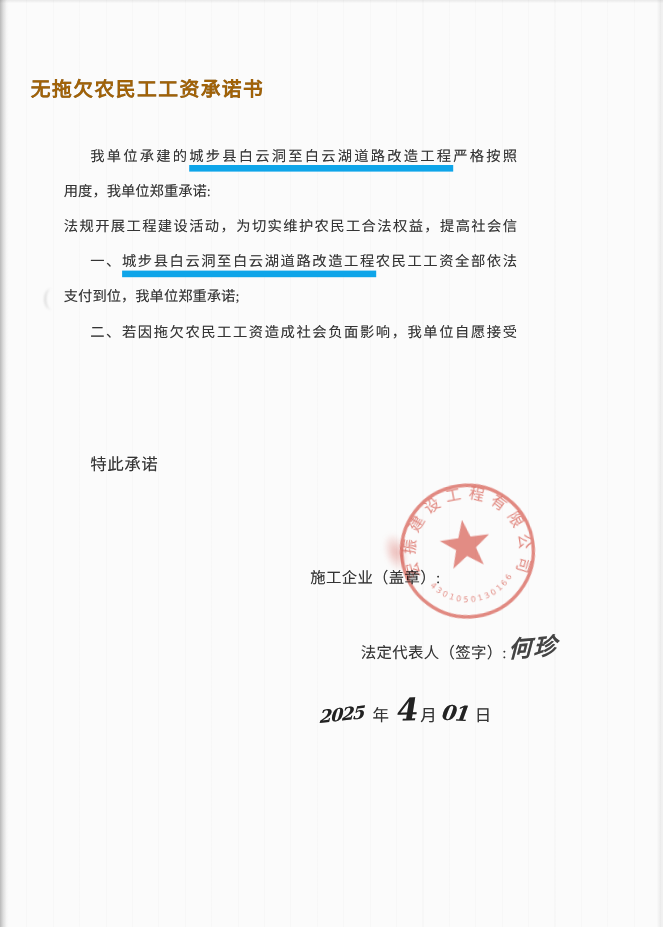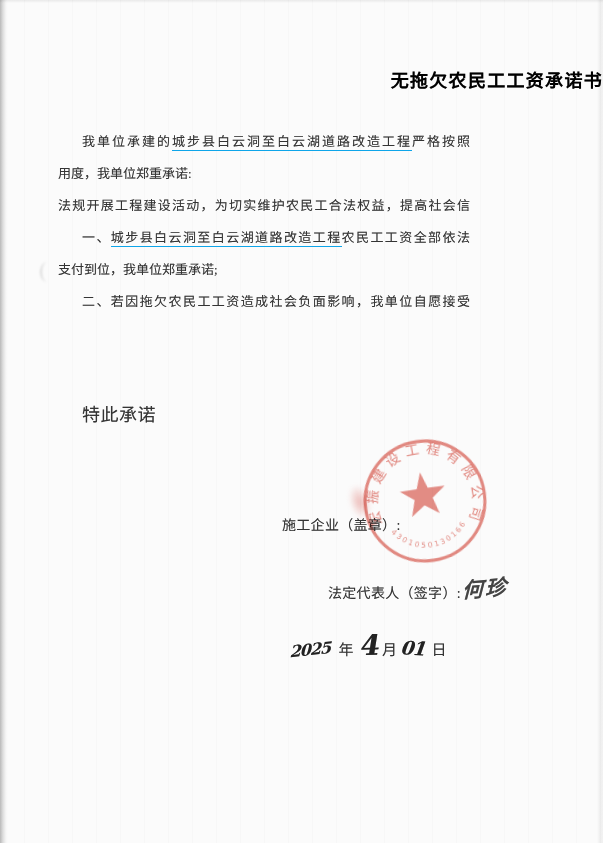--- a/index.html
+++ b/index.html
@@ -24,39 +24,39 @@
   .edge-right{
     position:absolute;right:0;top:0;width:9px;height:843px;
     background:linear-gradient(270deg,#f2f2f2 0,rgba(0,0,0,0.05) 3px,transparent 6px);
   }
   .edge-top{
     position:absolute;left:0;top:0;width:603px;height:3px;
     background:linear-gradient(180deg,rgba(0,0,0,0.07),transparent);
   }
   .title{
     position:absolute;top:66px;left:0;width:603px;
-    box-sizing:border-box;
-    text-align:right;
+    padding-left:28px;box-sizing:border-box;
+    text-align:left;
     font-size:18px;font-weight:700;letter-spacing:1.3px;
-    color:#000000;
+    color:#a16207;
     text-shadow:0 0 .4px rgba(0,0,0,.4);
   }
   .body{
     position:absolute;left:58px;top:126px;width:412px;
     font-size:13px;line-height:31.9px;
     color:#343434;
     text-shadow:0 0 .4px rgba(0,0,0,.3);
   }
   .line{white-space:normal;}
   .line.j{text-align:justify;text-align-last:justify;}
   .line.ind{padding-left:24px;}
-  .u{border-bottom:1px solid #0ea5e9;padding-bottom:1px;}
+  .u{border-bottom:6px solid #0ea5e9;padding-bottom:1px;}
   .closing{
-    position:absolute;left:82px;top:400px;
-    font-size:18px;letter-spacing:.5px;
+    position:absolute;left:82px;top:410px;
+    font-size:15px;letter-spacing:.5px;
     text-shadow:0 0 .4px rgba(0,0,0,.3);
   }
   .company-label{
     position:absolute;left:282px;top:514px;
     font-size:14px;letter-spacing:.3px;
     text-shadow:0 0 .4px rgba(0,0,0,.3);
   }
   .legal-line{
     position:absolute;left:328px;top:574px;
     font-size:14px;letter-spacing:.3px;white-space:nowrap;

